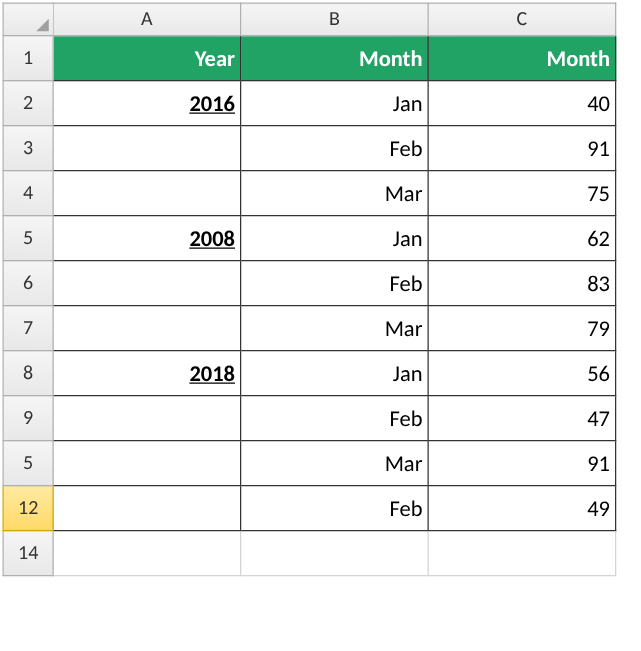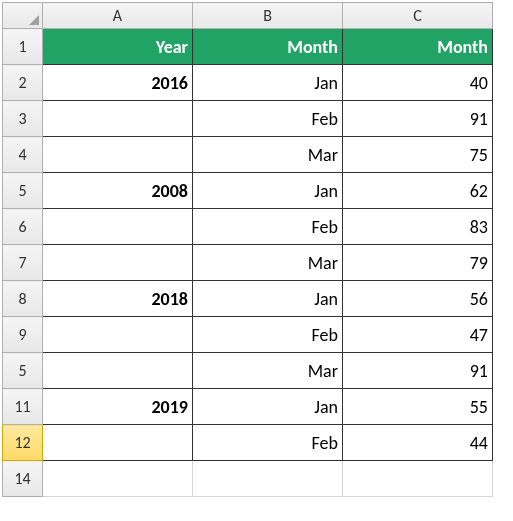--- a/index.html
+++ b/index.html
@@ -71,20 +71,21 @@
       border: 1px solid #d4d4d4;
       border-top: 1px solid #333;
     }
     tr.header-row td.cell {
       background: #21a366;
       color: #fff;
       font-weight: bold;
     }
     td.cell.bold {
       font-weight: bold;
+      text-decoration: underline;
     }
     table {
       border-collapse: collapse;
     }
   </style>
 </head>
 <body>
 
 
 
@@ -150,30 +151,24 @@
     <td class="cell">Feb</td>
     <td class="cell">47</td>
   </tr>
   <tr>
     <td class="row-header">5</td>
     <td class="cell"></td>
     <td class="cell">Mar</td>
     <td class="cell">91</td>
   </tr>
   <tr>
-    <td class="row-header">11</td>
-    <td class="cell bold">2019</td>
-    <td class="cell">Jan</td>
-    <td class="cell">55</td>
-  </tr>
-  <tr>
     <td class="row-header selected">12</td>
     <td class="cell"></td>
     <td class="cell">Feb</td>
-    <td class="cell">44</td>
+    <td class="cell">49</td>
   </tr>
   <tr>
     <td class="row-header">14</td>
     <td class="cell empty-row"></td>
     <td class="cell empty-row"></td>
     <td class="cell empty-row"></td>
   </tr>
 </tbody></table>
 
 

